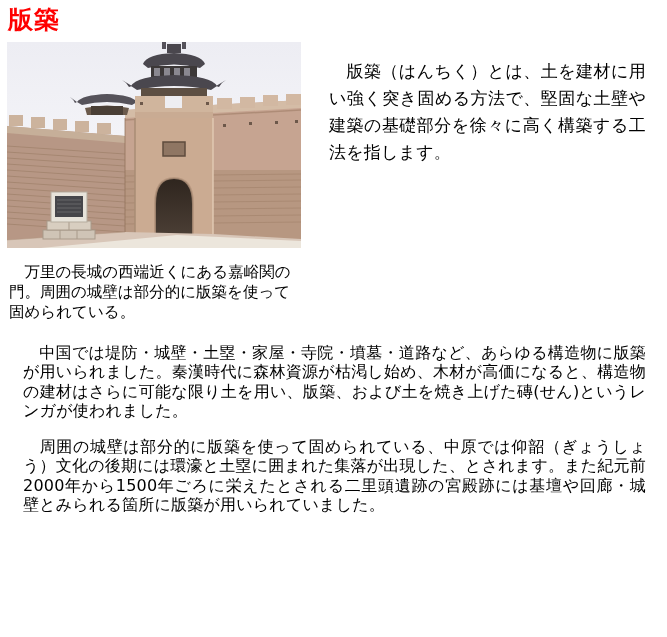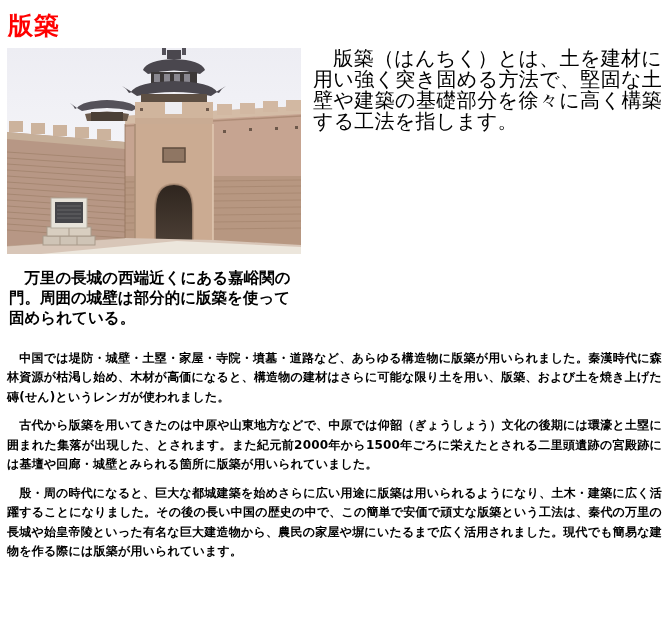--- a/index.html
+++ b/index.html
@@ -2,62 +2,61 @@
 <html lang="ja"><head>
 <meta charset="utf-8">
 <style>
   html,body{margin:0;padding:0;background:#ffffff;}
   body{
     width:667px;height:637px;overflow:hidden;
     font-family:"DejaVu Sans","Liberation Sans",sans-serif;
     color:#000000;
     -webkit-font-smoothing:none;
   }
-  .page{padding:10px 5px 0 7px;}
+  .page{padding:4px 5px 0 7px;}
   .page-title{
     color:#ff0000;
     font-size:25px;
     font-weight:bold;
     line-height:1.1;
     margin:2px 0 8px 1px;
     letter-spacing:1px;
   }
   .content-row{display:flex;gap:11px;align-items:flex-start;}
   .left-col{width:295px;flex:none;}
   .photo-frame{
     width:294px;height:206px;
     line-height:0;
     background:#f2f2f6;
   }
   .photo-frame svg{display:block;}
   .photo-caption{
     width:290px;
     margin:14px 0 0 2px;
     font-size:15.5px;
-    font-weight:bold;
+    font-weight:normal;
     line-height:20px;
     text-align:left;
     white-space:pre-line;
   }
   .right-col{flex:1;min-width:0;}
   .intro p{
-    margin:0;
-    font-size:20px;
-    line-height:21px;
+    margin:16px;
+    font-size:17px;
+    line-height:27px;
     letter-spacing:0.2px;
     text-align:justify;
   }
   .body-block{margin-top:21px;}
   .body-block p{
-    margin:0;
-    font-size:12px;
+    margin:16px;
+    font-size:16px;
     line-height:19.5px;
     letter-spacing:0.2px;
     text-align:justify;
-    font-weight:bold;
   }
   .body-block p + p{margin-top:9px;}
 </style>
 </head>
 <body>
 
 <div class="page">
 
   <h1 class="page-title">版築</h1>
 
@@ -215,17 +214,16 @@
     </div>
 
     <div class="right-col intro">
       <p>　版築（はんちく）とは、土を建材に用い強く突き固める方法で、堅固な土壁や建築の基礎部分を徐々に高く構築する工法を指します。</p>
     </div>
 
   </div>
 
   <div class="body-block">
     <p>　中国では堤防・城壁・土塁・家屋・寺院・墳墓・道路など、あらゆる構造物に版築が用いられました。秦漢時代に森林資源が枯渇し始め、木材が高価になると、構造物の建材はさらに可能な限り土を用い、版築、および土を焼き上げた磚(せん)というレンガが使われました。</p>
-    <p>　古代から版築を用いてきたのは中原や山東地方などで、中原では仰韶（ぎょうしょう）文化の後期には環濠と土塁に囲まれた集落が出現した、とされます。また紀元前2000年から1500年ごろに栄えたとされる二里頭遺跡の宮殿跡には基壇や回廊・城壁とみられる箇所に版築が用いられていました。</p>
-    <p>　殷・周の時代になると、巨大な都城建築を始めさらに広い用途に版築は用いられるようになり、土木・建築に広く活躍することになりました。その後の長い中国の歴史の中で、この簡単で安価で頑丈な版築という工法は、秦代の万里の長城や始皇帝陵といった有名な巨大建造物から、農民の家屋や塀にいたるまで広く活用されました。現代でも簡易な建物を作る際には版築が用いられています。</p>
+    <p>　周囲の城壁は部分的に版築を使って固められている、中原では仰韶（ぎょうしょう）文化の後期には環濠と土塁に囲まれた集落が出現した、とされます。また紀元前2000年から1500年ごろに栄えたとされる二里頭遺跡の宮殿跡には基壇や回廊・城壁とみられる箇所に版築が用いられていました。</p>
   </div>
 
 </div>
 
 </body></html>

